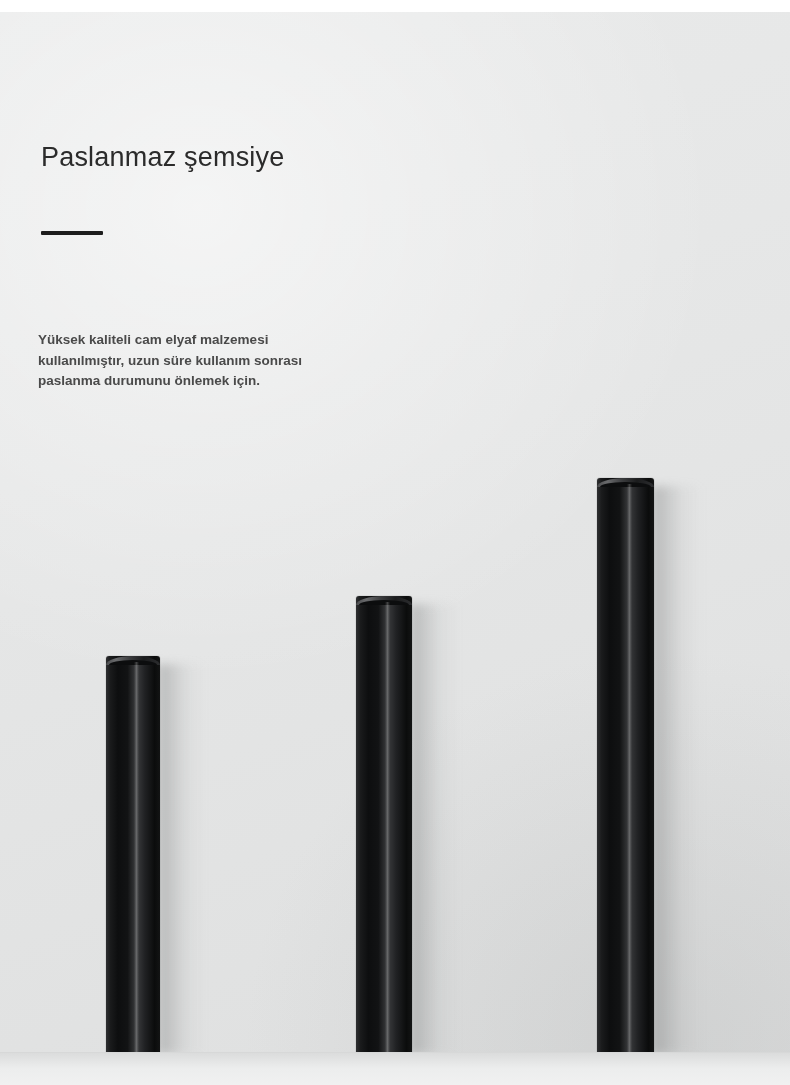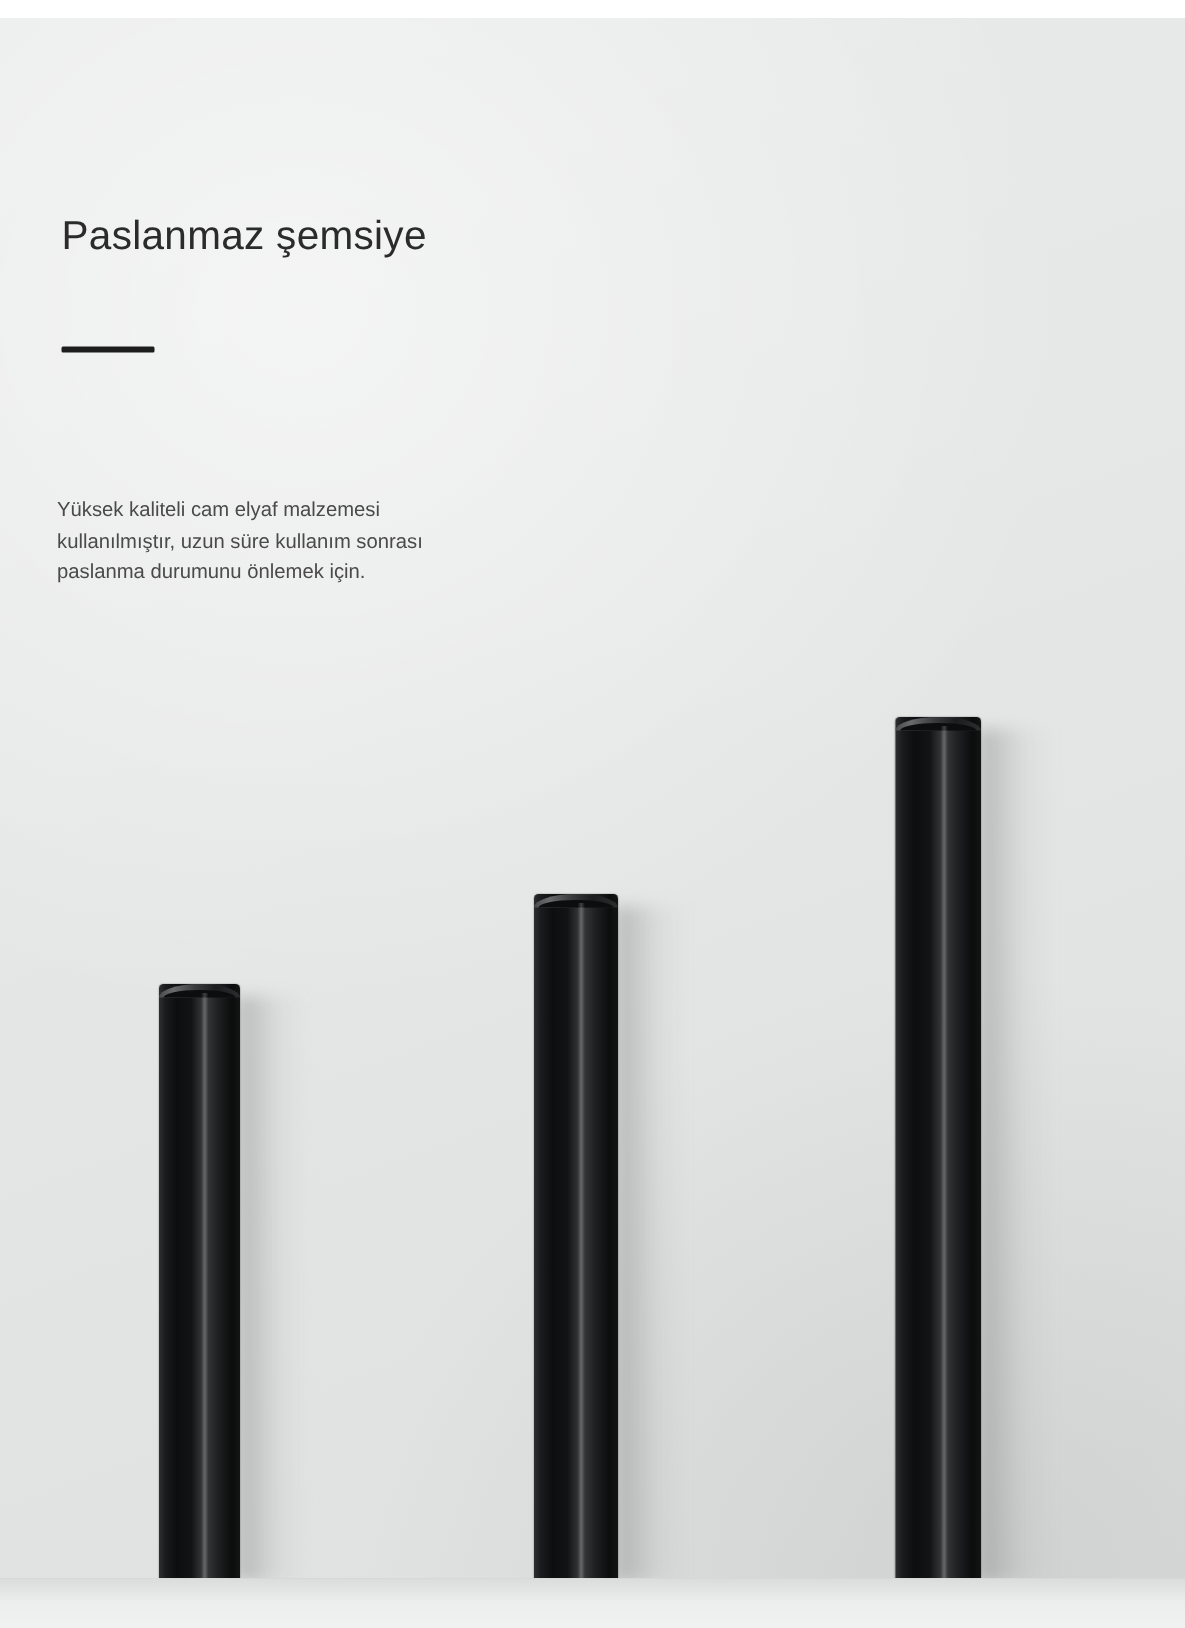--- a/index.html
+++ b/index.html
@@ -67,21 +67,21 @@
     font-weight: 400;
   }
   .body-text {
     position: absolute;
     left: 38px;
     top: 318px;
     width: 400px;
     font-size: 13.5px;
     line-height: 1.52;
     color: #4a4a4a;
-    font-weight: 400;
+    font-weight: 700;
     white-space: pre-line;
   }
 
   
   .pole {
     position: absolute;
     border-radius: 3px 3px 0 0;
     background:
       linear-gradient(90deg,
         #2e2f31 0%,

